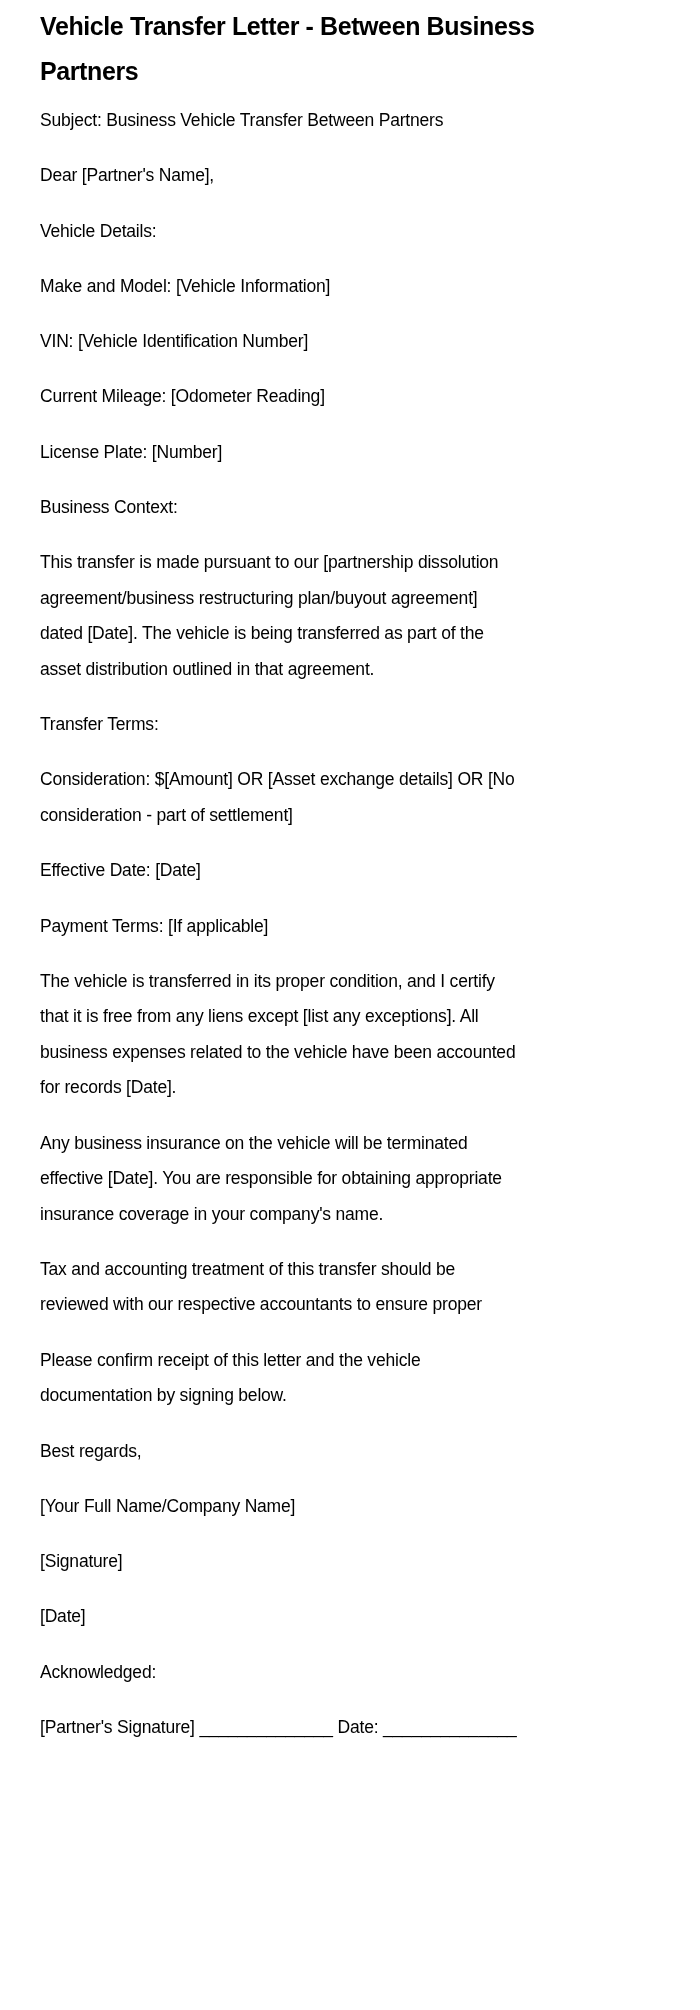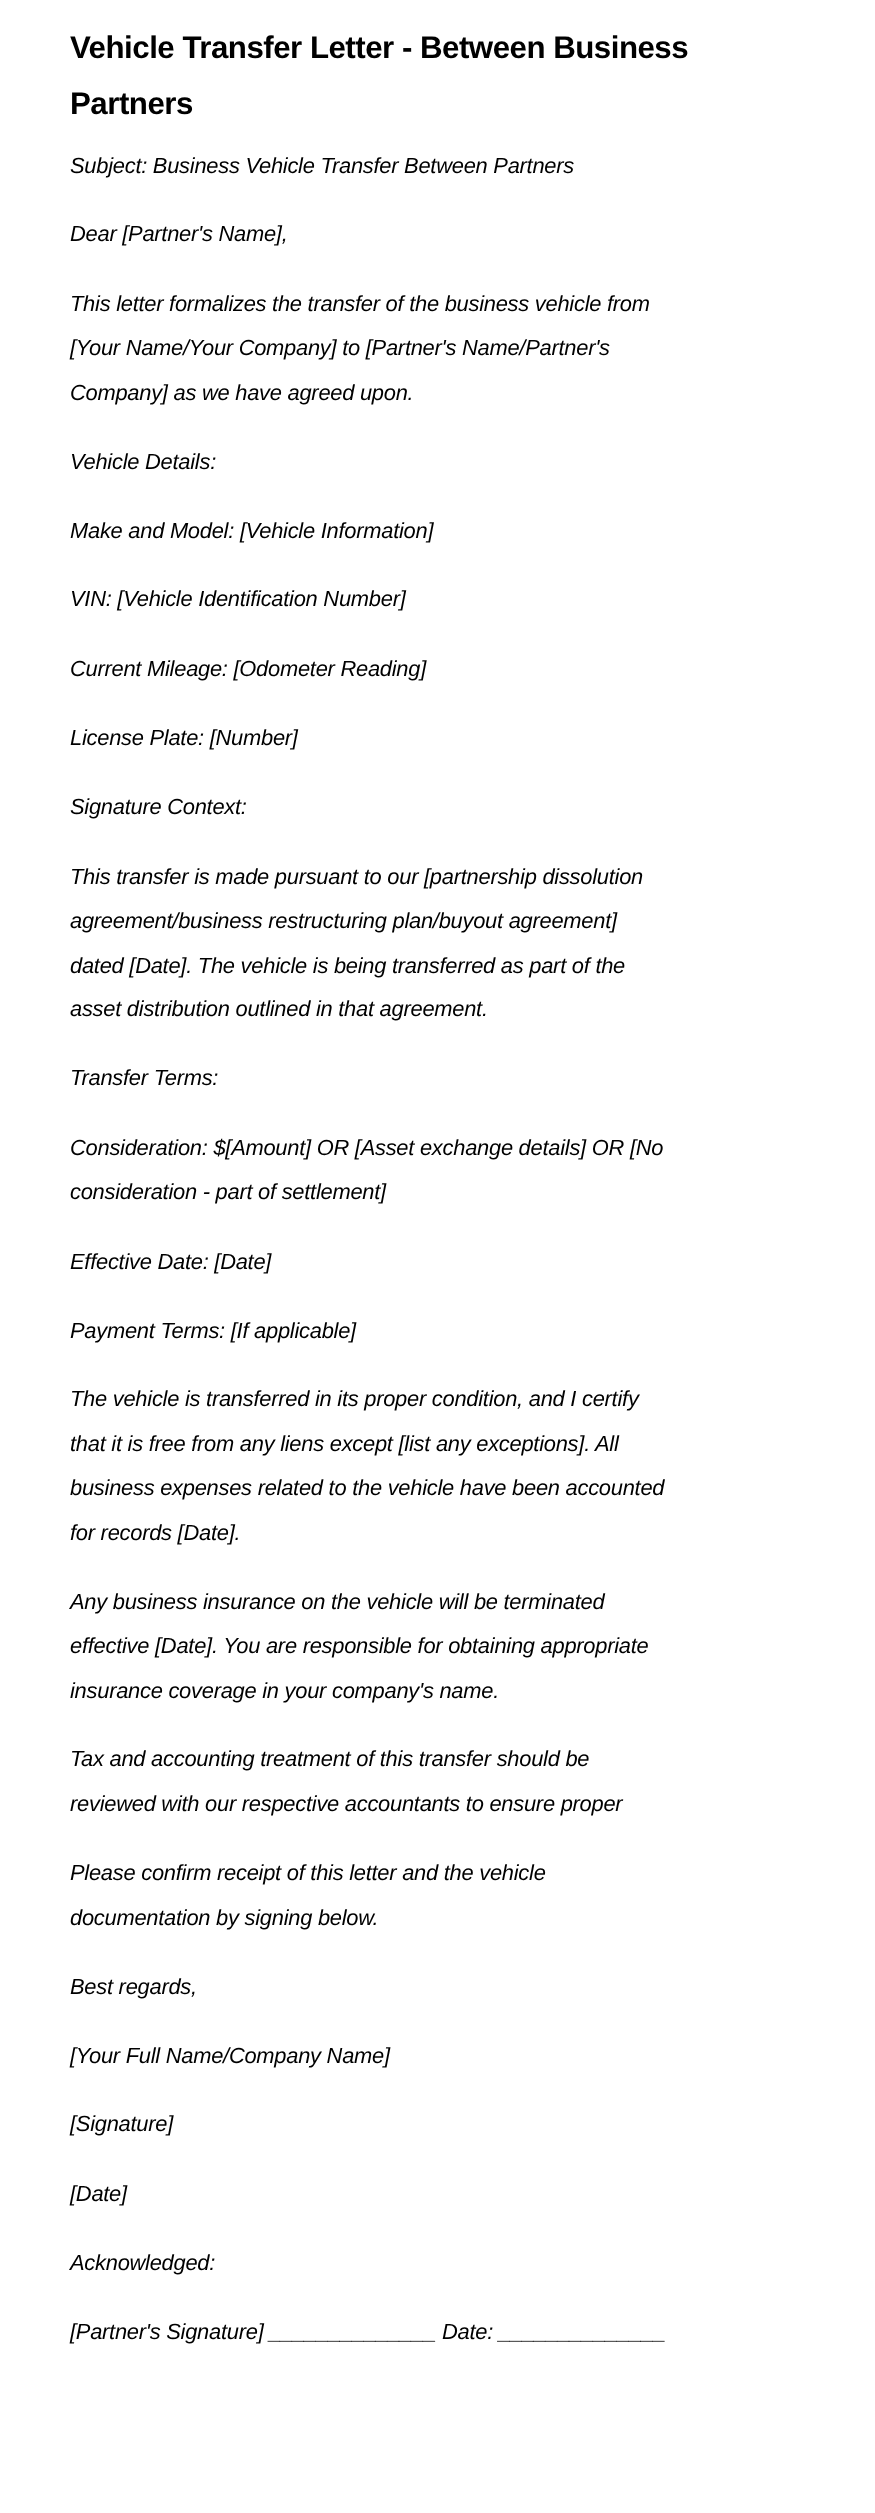--- a/index.html
+++ b/index.html
@@ -1,61 +1,56 @@
 <!DOCTYPE html>
 <html><head>
 <meta charset="utf-8">
 <style>
   html, body { margin: 0; padding: 0; background: #ffffff; }
   body { width: 700px; height: 2010px; position: relative; overflow: hidden;
          font-family: "Liberation Sans", "DejaVu Sans", sans-serif; color: #000000; }
-  .doc { position: absolute; left: 40px; top: 16px; width: 640px; margin-left: 16px; }
+  .doc { position: absolute; left: 40px; top: 4px; width: 640px; }
   .title { font-weight: bold; font-size: 25px; line-height: 45px; margin: 0 0 9px 0;
            letter-spacing: -0.4px; }
   .title .ln { display: block; white-space: nowrap; }
   .p { font-size: 17.5px; line-height: 35.5px; margin: 0 0 19.8px 0; letter-spacing: -0.2px; }
-  .p .ln { display: block; white-space: nowrap; font-style: italic; }
+  .p .ln { display: block; white-space: nowrap; }
 </style>
 </head>
 <body>
 
 <div class="doc">
   <h1 class="title">
     <span class="ln">Vehicle Transfer Letter - Between Business</span>
     <span class="ln">Partners</span>
   </h1>
 
   <p class="p">
     <span class="ln">Subject: Business Vehicle Transfer Between Partners</span>
   </p>
   <p class="p">
     <span class="ln">Dear [Partner's Name],</span>
   </p>
   <p class="p">
-    <span class="ln">This letter formalizes the transfer of the business vehicle from</span>
-    <span class="ln">[Your Name/Your Company] to [Partner's Name/Partner's</span>
-    <span class="ln">Company] as we have agreed upon.</span>
-  </p>
-  <p class="p">
     <span class="ln">Vehicle Details:</span>
   </p>
   <p class="p">
     <span class="ln">Make and Model: [Vehicle Information]</span>
   </p>
   <p class="p">
     <span class="ln">VIN: [Vehicle Identification Number]</span>
   </p>
   <p class="p">
     <span class="ln">Current Mileage: [Odometer Reading]</span>
   </p>
   <p class="p">
     <span class="ln">License Plate: [Number]</span>
   </p>
   <p class="p">
-    <span class="ln">Signature Context:</span>
+    <span class="ln">Business Context:</span>
   </p>
   <p class="p">
     <span class="ln">This transfer is made pursuant to our [partnership dissolution</span>
     <span class="ln">agreement/business restructuring plan/buyout agreement]</span>
     <span class="ln">dated [Date]. The vehicle is being transferred as part of the</span>
     <span class="ln">asset distribution outlined in that agreement.</span>
   </p>
   <p class="p">
     <span class="ln">Transfer Terms:</span>
   </p>

